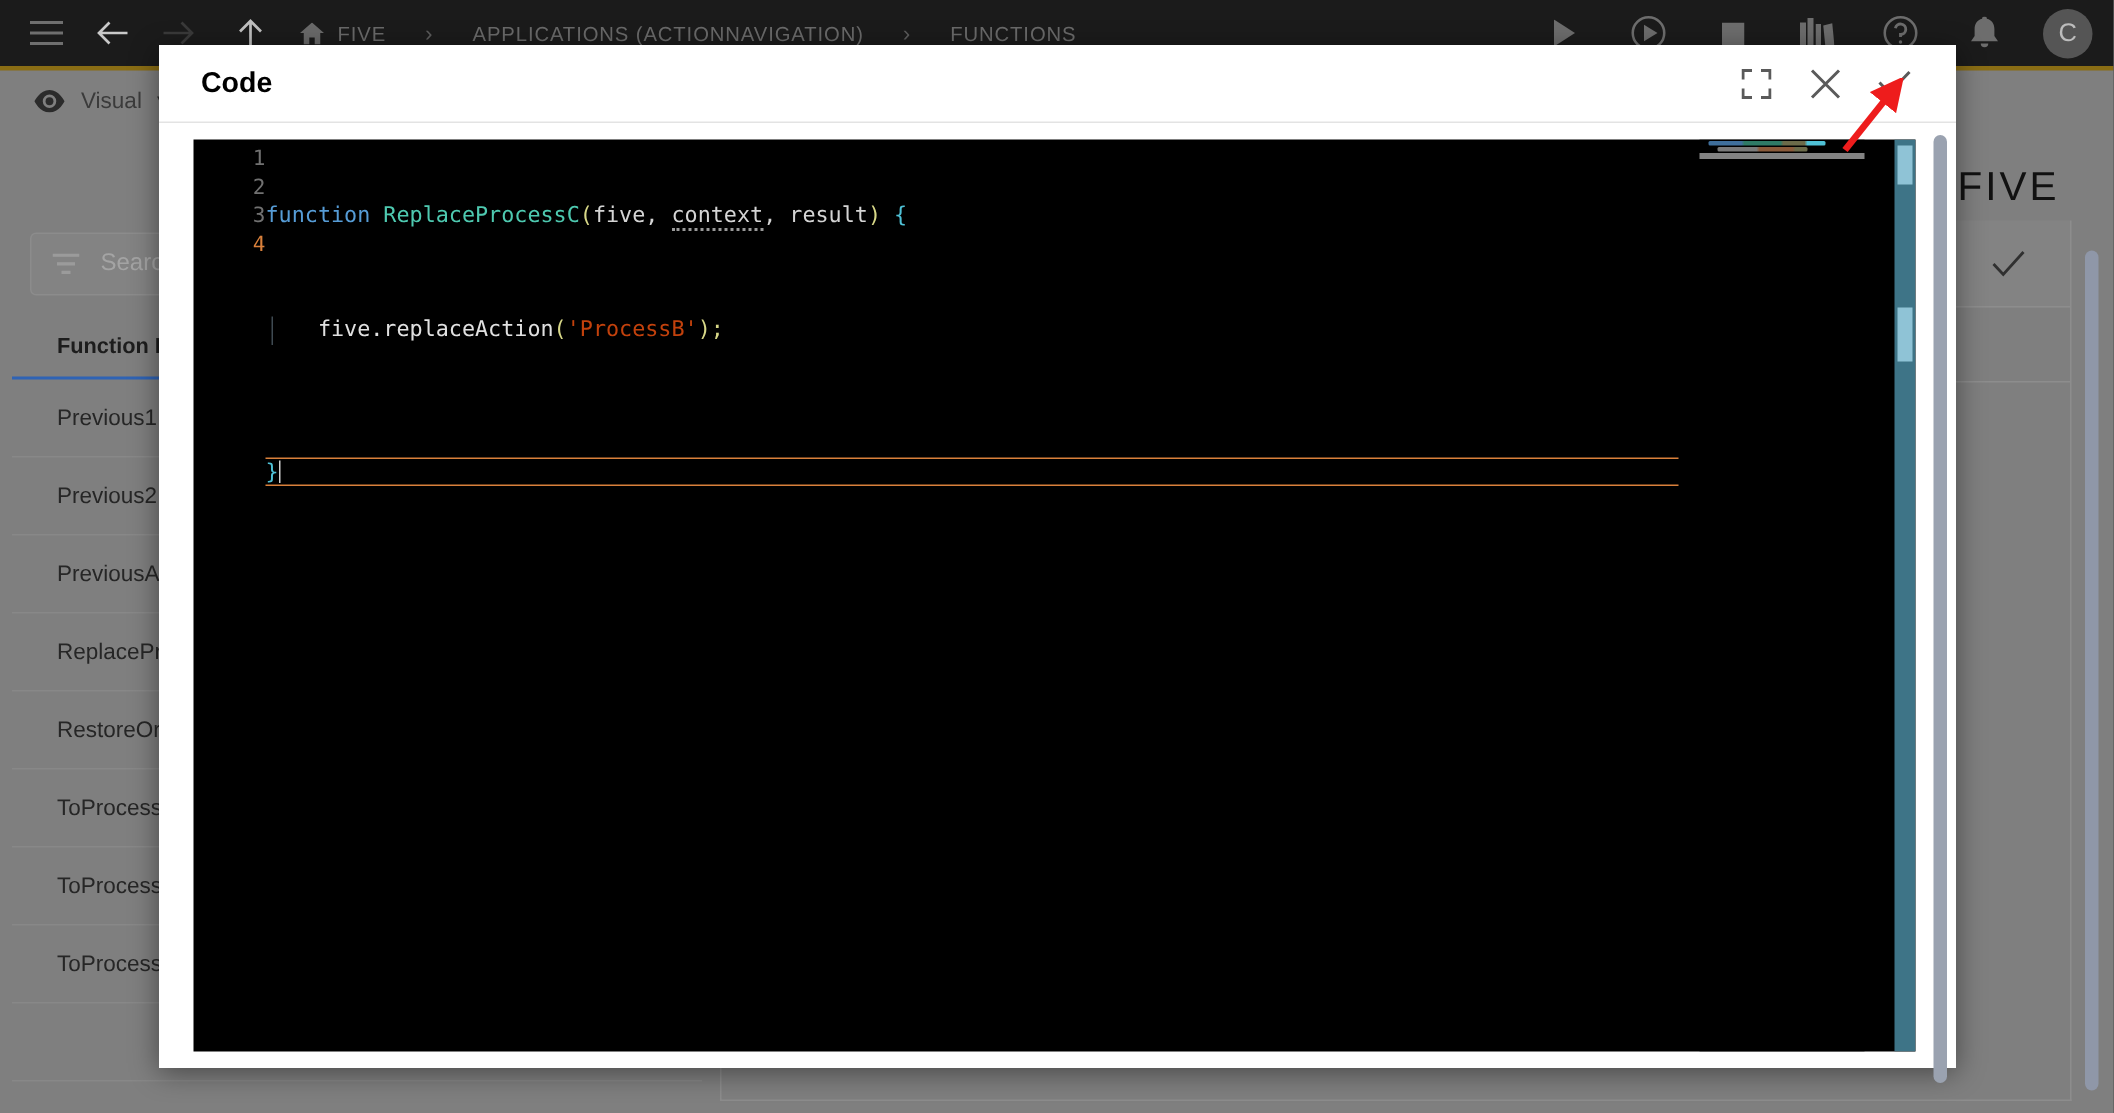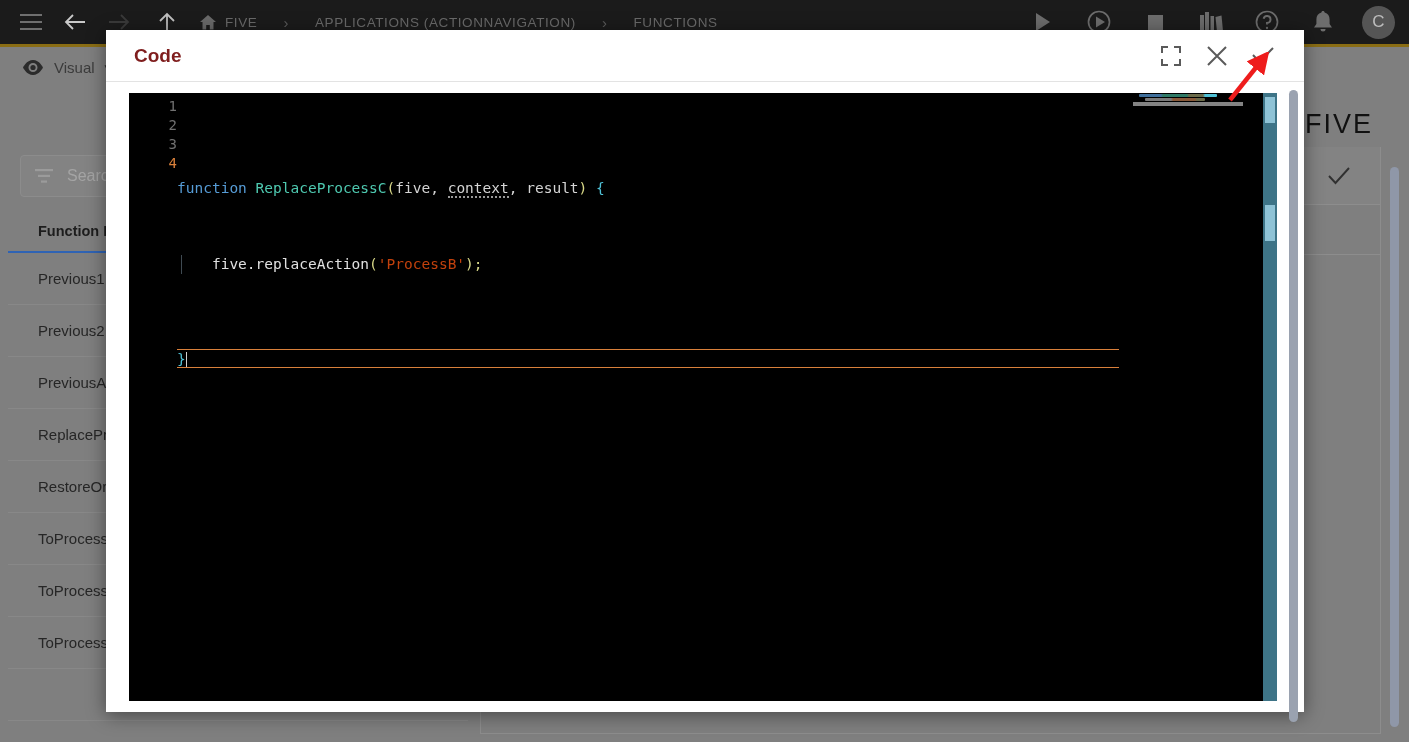--- a/index.html
+++ b/index.html
@@ -134,21 +134,21 @@
     background:#fff; z-index: 20;
     box-shadow: 0 3px 18px rgba(0,0,0,.45);
     display:flex; flex-direction:column;
   }
   .modal-head {
     height: 52px; flex:none;
     display:flex; align-items:center;
     padding: 0 18px 0 28px;
     border-bottom:1px solid #e3e3e3;
   }
-  .modal-title { font-size:19px; color:#7f1d1d; font-weight:bold; }
+  .modal-title { font-size:19px; color:#000000; font-weight:bold; }
   .modal-head-spacer { flex:1; }
   .mh-btn {
     width:46px; height:46px; display:flex; align-items:center; justify-content:center;
     color:#5a5a5a;
   }
   .modal-body {
     flex:1; position:relative; padding: 11px 27px 11px 23px;
   }
   .editor {
     position:relative; width:100%; height:100%;
@@ -158,21 +158,21 @@
   .gutter {
     width: 48px; flex:none; padding-top: 4px;
     text-align:right; color:#717171;
     font-family:"DejaVu Sans Mono", monospace; font-size:14px;
     line-height: 19px;
   }
   .gutter .active-ln { color:#d9803b; }
   .code-area {
     position:relative; flex:1; padding-top:4px;
     font-family:"DejaVu Sans Mono", monospace; font-size:14.5px;
-    line-height:19px; white-space:pre; color:#d4d4d4;margin-top:44px;
+    line-height:19px; white-space:pre; color:#d4d4d4;
   }
   .code-line { position:relative; height:19px; }
   .code-line.active {
     border-top: 1px solid #d9803b;
     border-bottom: 1px solid #d9803b;
     margin-top:-1px;
     width: 942px;
   }
   .indent-guide {
     position:absolute; left:4px; top:0; bottom:0; width:1px;

